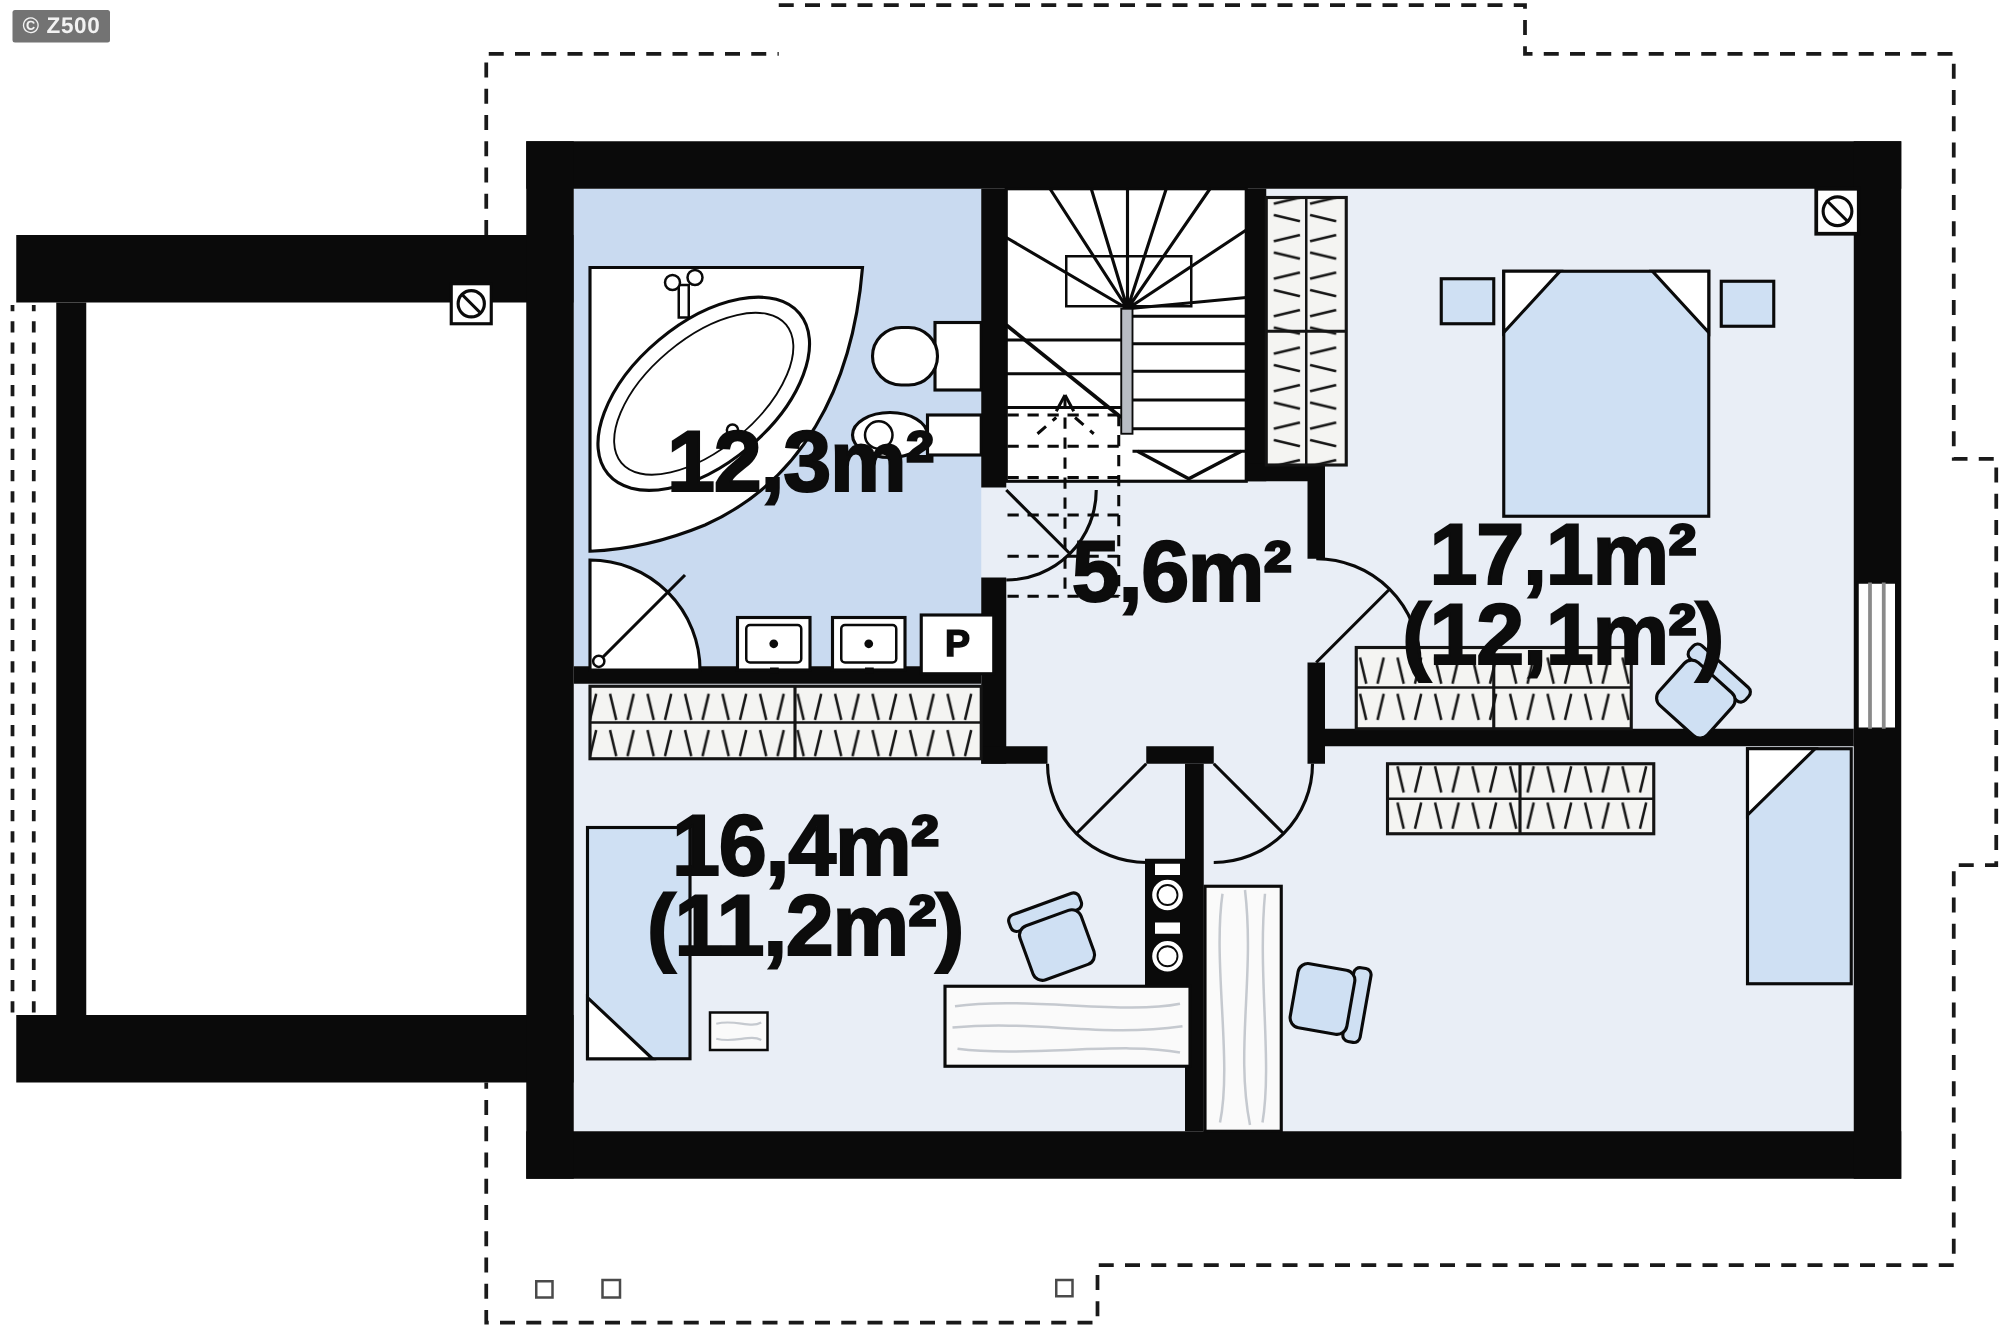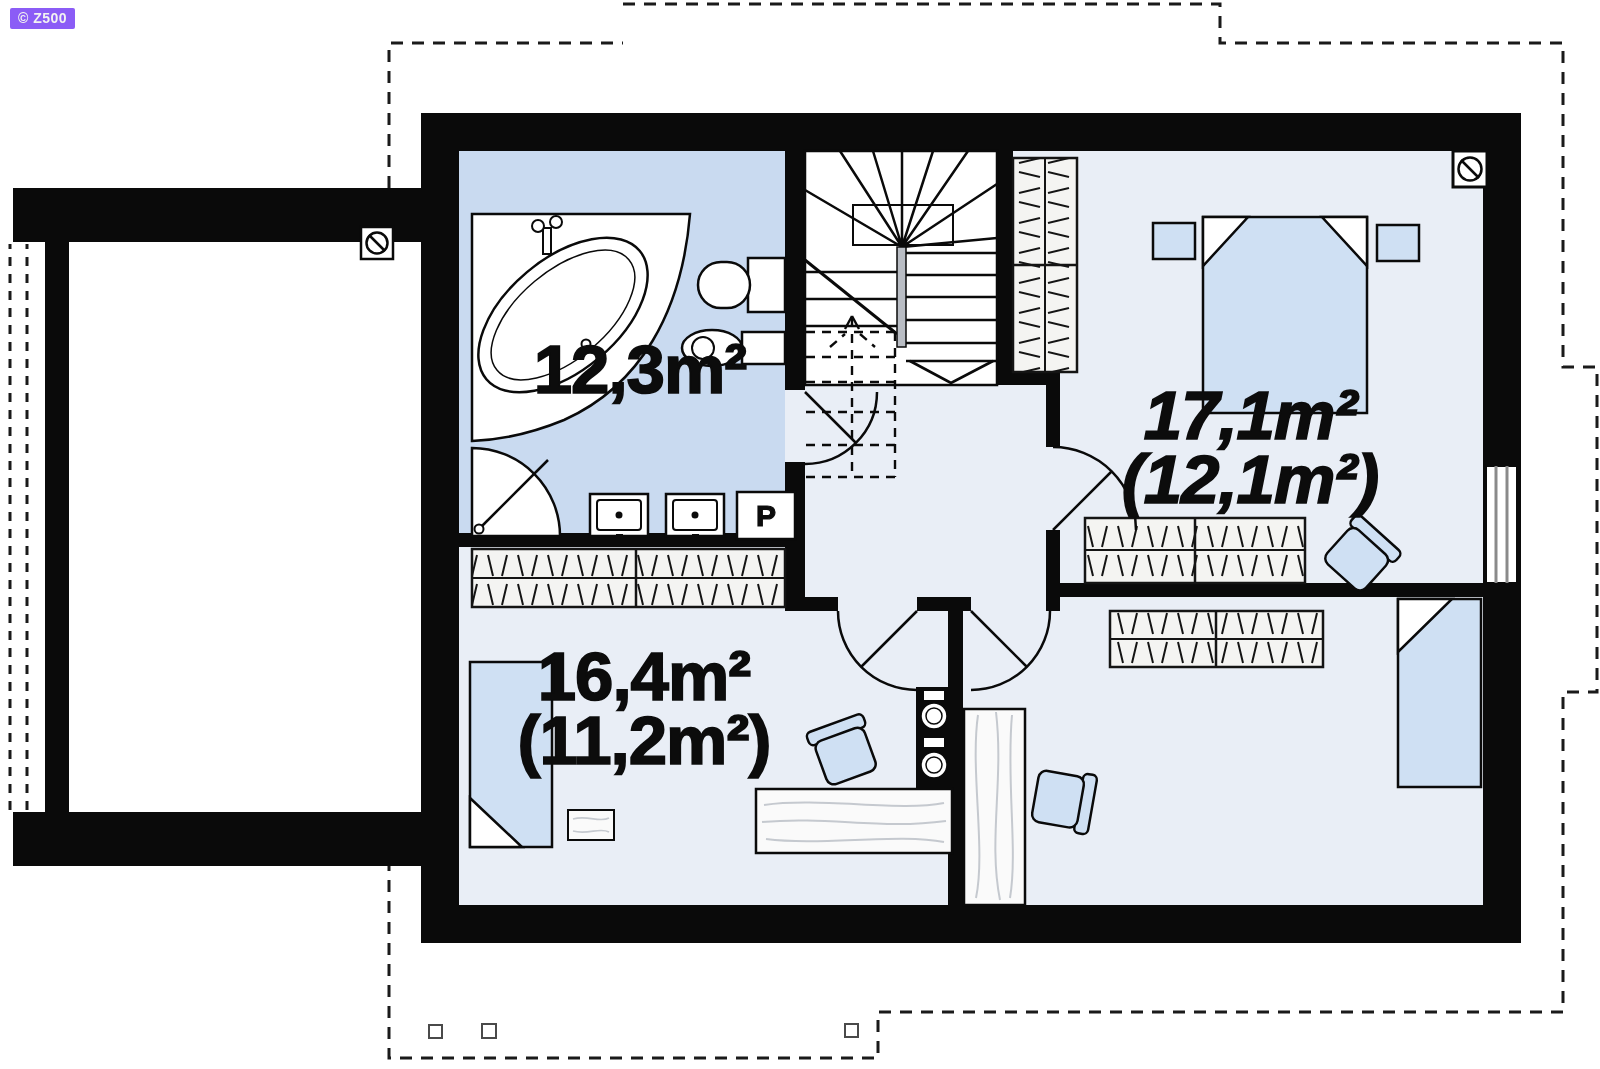--- a/index.html
+++ b/index.html
@@ -1,20 +1,20 @@
 <!DOCTYPE html>
 <html><head>
 <meta charset="utf-8">
 <style>
   html,body{margin:0;padding:0;background:#fff;}
   .stage{position:relative;width:1600px;height:1069px;background:#ffffff;overflow:hidden;
          font-family:"Liberation Sans",sans-serif;}
   .stage svg{position:absolute;left:0;top:0;}
-  .badge{position:absolute;left:10px;top:8px;background:#8b5cf6;color:#f2f2f2;
-         font-size:14px;font-weight:bold;padding:2px 8px 3px 8px;border-radius:2px;
+  .badge{position:absolute;left:10px;top:8px;background:#737373;color:#f2f2f2;
+         font-size:18px;font-weight:bold;padding:2px 8px 3px 8px;border-radius:2px;
          letter-spacing:0.5px;}
   .room-label{position:absolute;width:380px;text-align:center;color:#0c0c0c;
               font-weight:bold;font-size:69px;line-height:64px;letter-spacing:-1px;
               -webkit-text-stroke:1.7px #0c0c0c;white-space:nowrap;}
   .room-label span{display:block;}
   .washer-label{position:absolute;left:737px;top:492px;width:58px;height:47px;
                 display:flex;align-items:center;justify-content:center;
                 font-weight:bold;font-size:30px;color:#0c0c0c;-webkit-text-stroke:1.2px #0c0c0c;}
 </style>
 </head>
@@ -229,22 +229,23 @@
     <rect x="845" y="1024" width="13" height="13"></rect>
   </g>
 </svg>
 
 <div class="badge">© Z500</div>
 
 <div class="room-label" style="left:450px;top:338px;">
   <span>12,3m²</span>
 </div>
 <div class="room-label" style="left:755px;top:426px;">
-</div>
-<div class="room-label" style="left:1060px;top:384px;font-style:italic;">
+  <span>5,6m²</span>
+</div>
+<div class="room-label" style="left:1060px;top:412px;">
   <span>17,1m²</span>
   <span>(12,1m²)</span>
 </div>
 <div class="room-label" style="left:454px;top:645px;">
   <span>16,4m²</span>
   <span>(11,2m²)</span>
 </div>
 <div class="room-label" style="left:1015px;top:716px;">
 </div>
 

